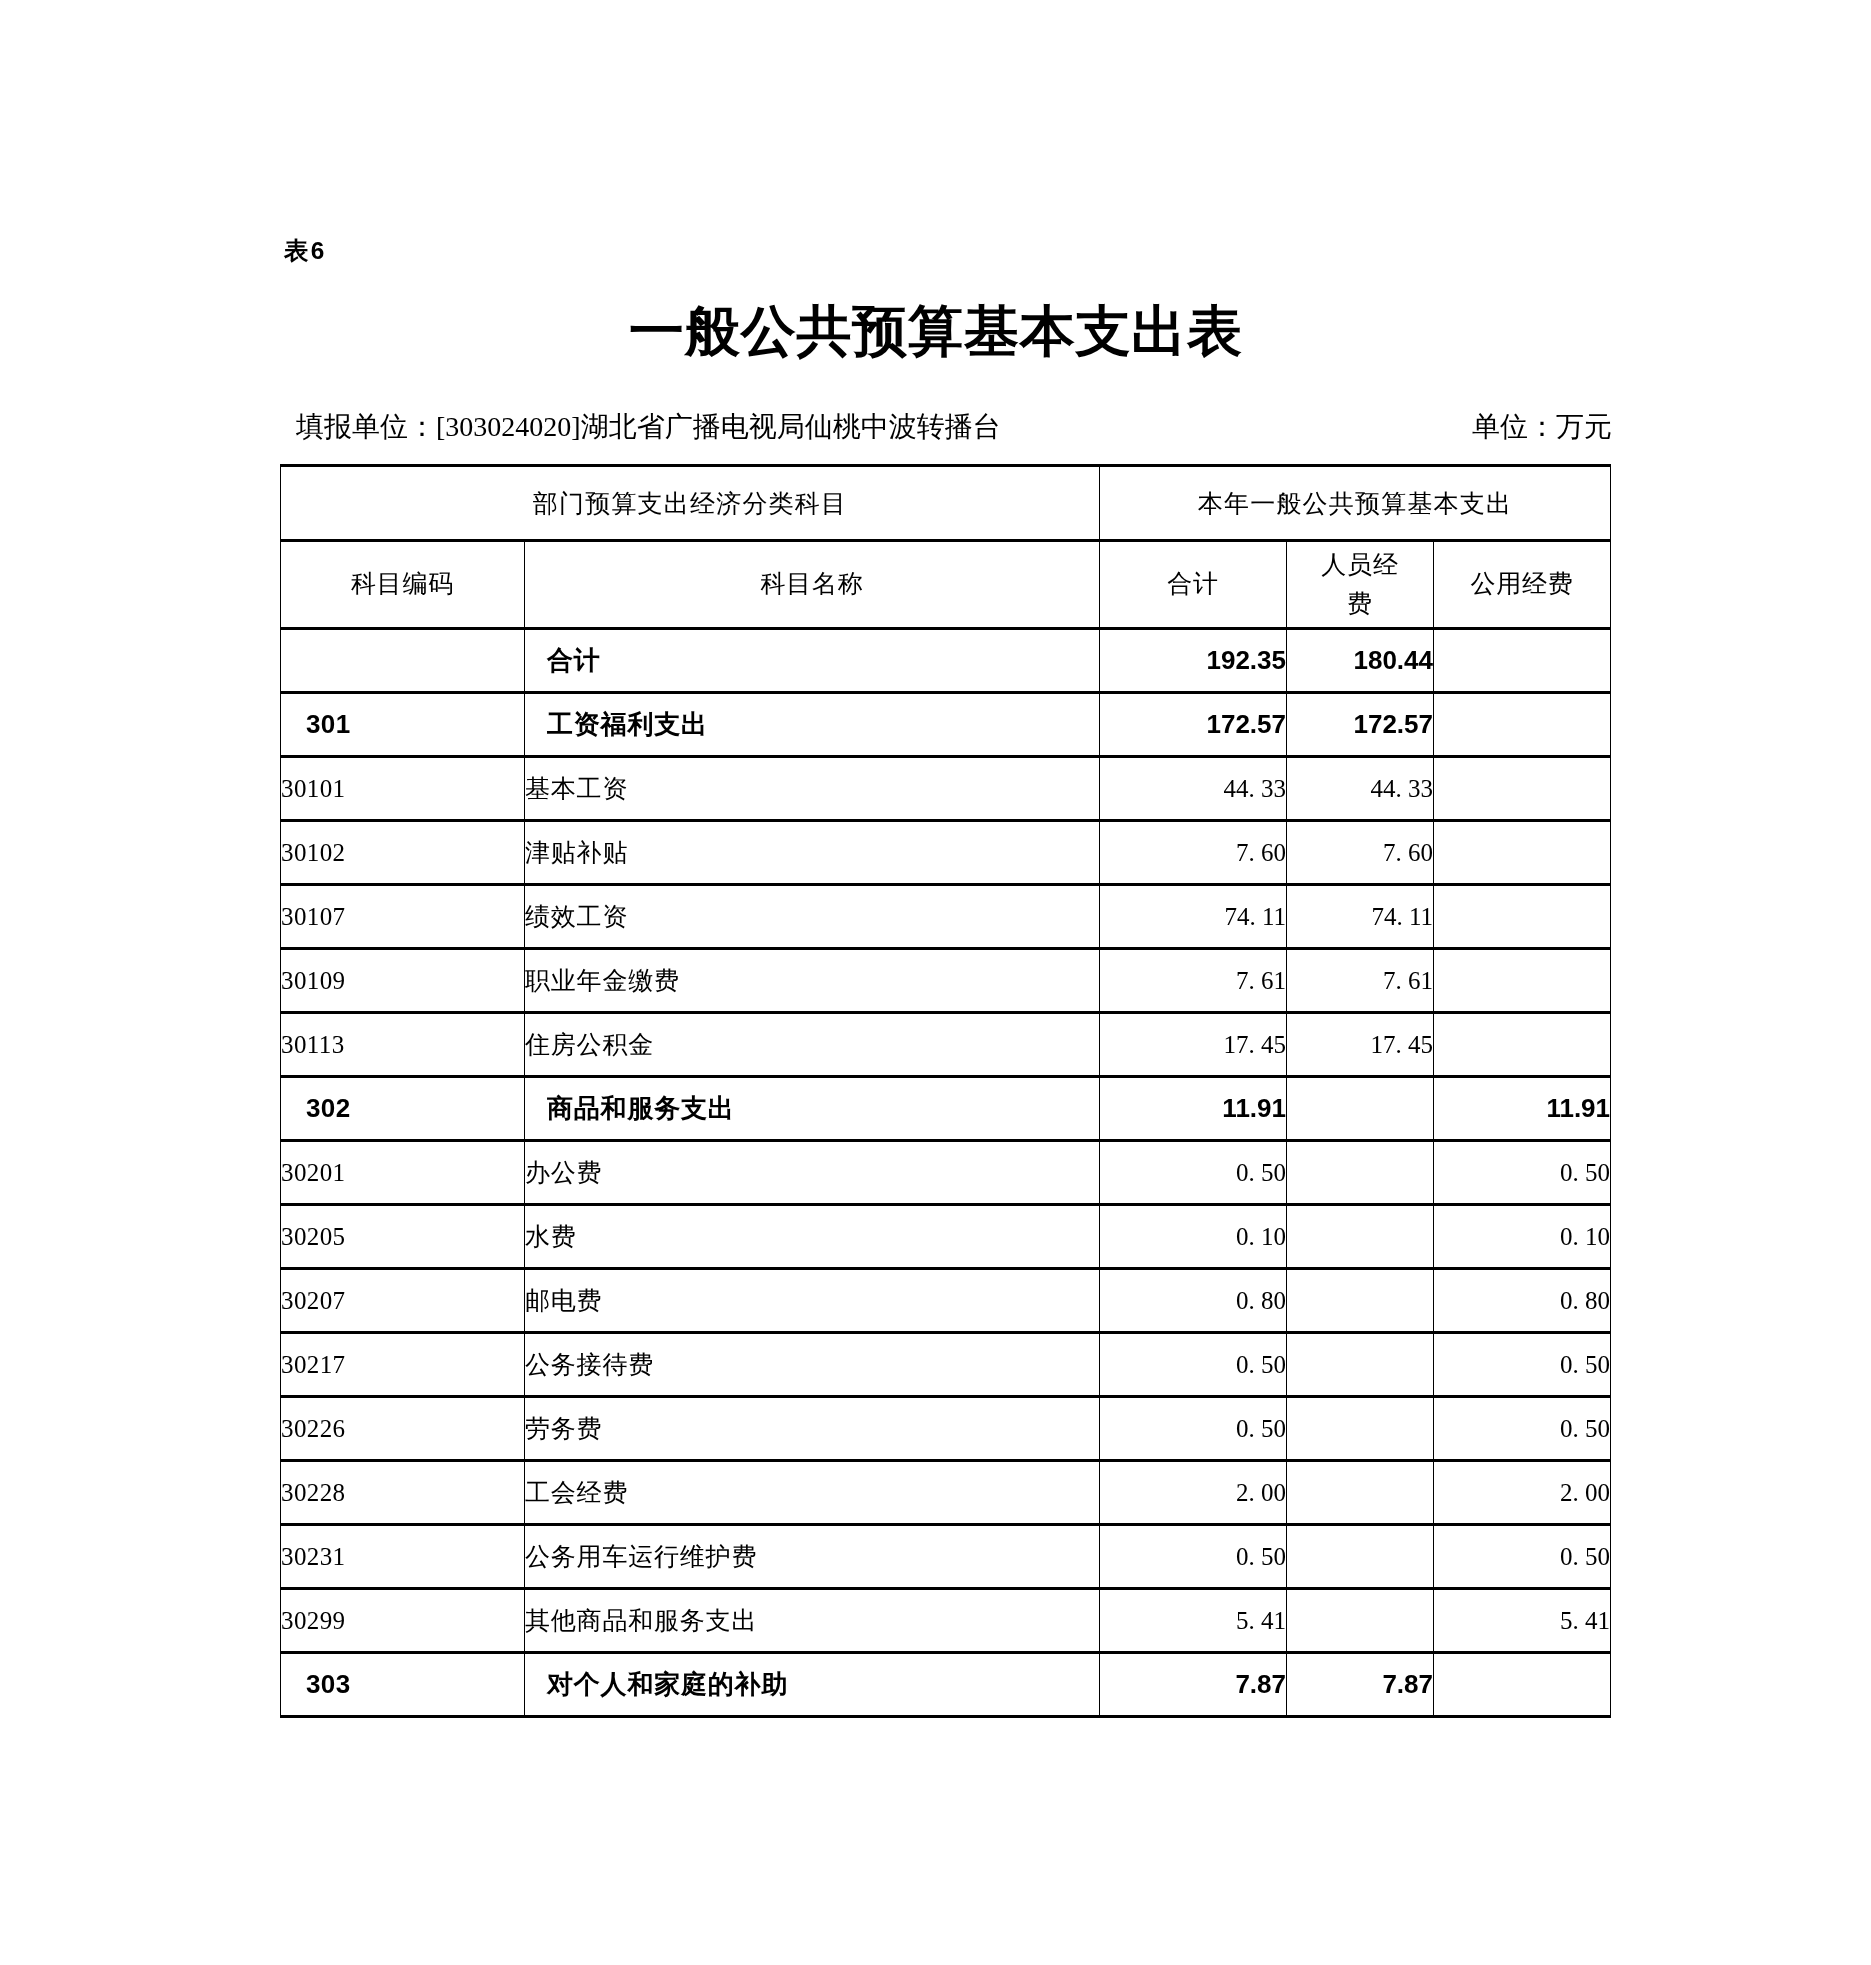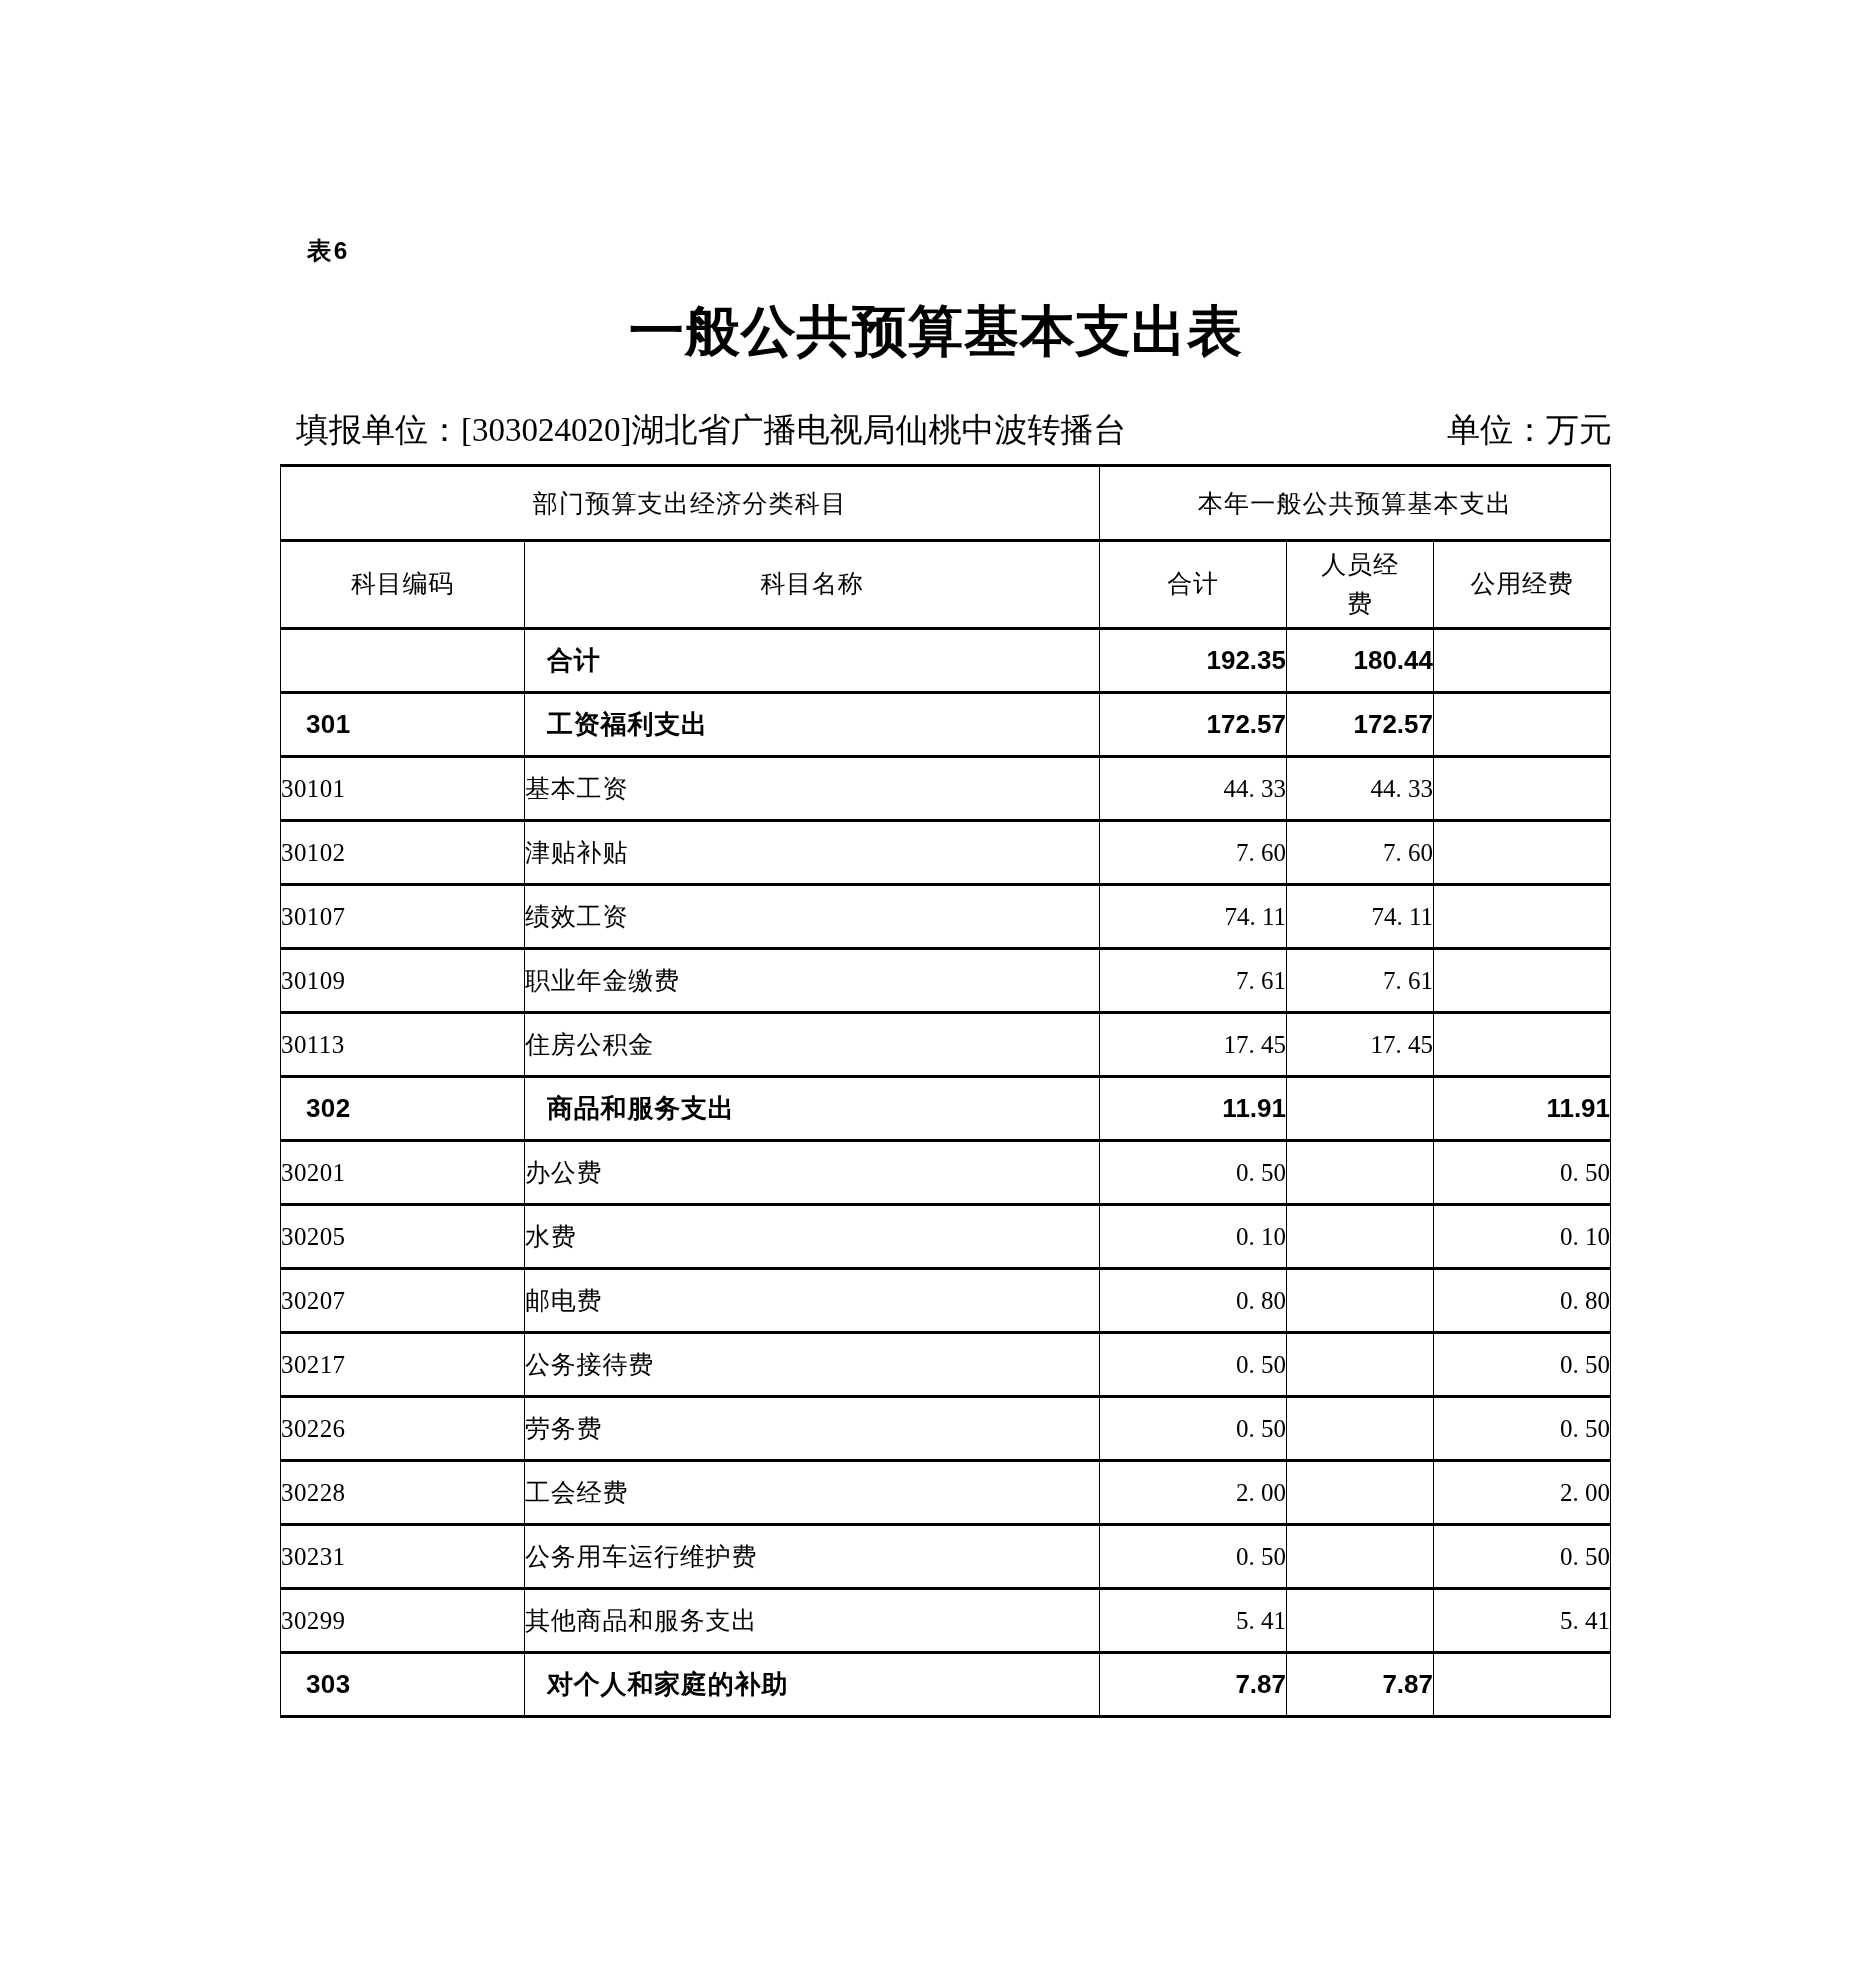--- a/index.html
+++ b/index.html
@@ -11,21 +11,21 @@
     position: relative;
     width: 1872px;
     height: 2647px;
     background: #ffffff;
     color: #000000;
     font-family: "Liberation Serif", "DejaVu Serif", serif;
     overflow: hidden;
   }
   .table-tag {
     position: absolute;
-    left: 307px;
+    left: 284px;
     top: 235px;
     font-size: 24.4px;
     font-weight: bold;
     font-family: "Liberation Sans", "DejaVu Sans", sans-serif;
     letter-spacing: 2.4px;
   }
   .doc-title {
     position: absolute;
     left: 0;
     top: 302px;
@@ -39,21 +39,21 @@
     letter-spacing: 0.8px;
   }
   .meta-row {
     position: absolute;
     left: 296px;
     top: 412px;
     width: 1316px;
     display: flex;
     justify-content: space-between;
     align-items: baseline;
-    font-size: 33px;
+    font-size: 28px;
     line-height: 1.1;
   }
   .budget-table-wrap {
     position: absolute;
     left: 280px;
     top: 464px;
   }
   table.budget {
     border-collapse: collapse;
     table-layout: fixed;

